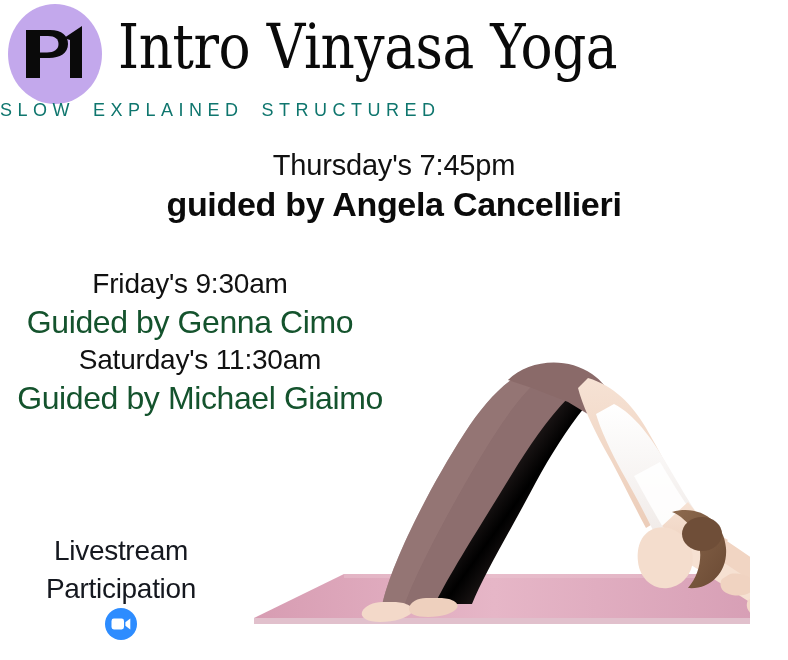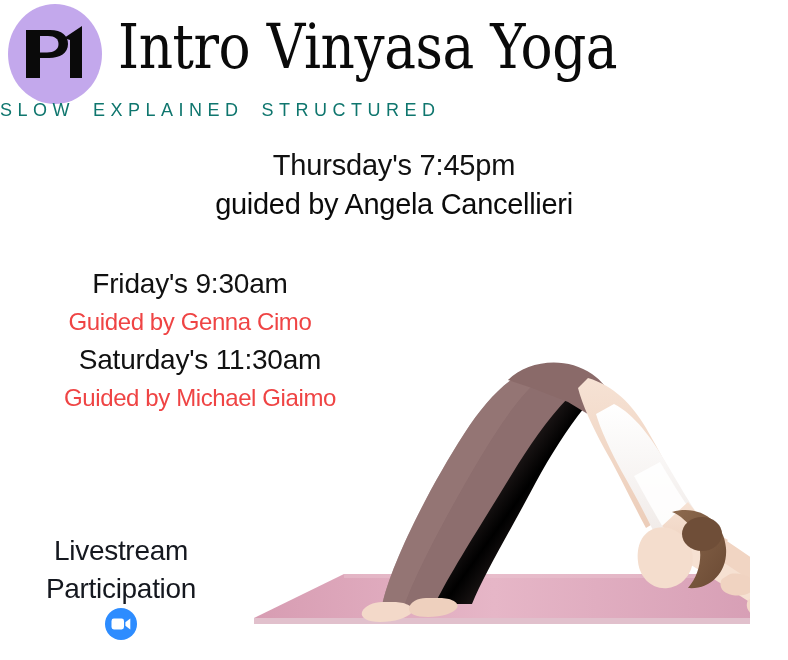--- a/index.html
+++ b/index.html
@@ -81,23 +81,23 @@
     text-align: center;
   }
   .sched-time {
     font-size: 29px;
     color: #111111;
     font-weight: 300;
     letter-spacing: -0.2px;
     line-height: 38px;
   }
   .sched-guide {
-    font-size: 29px;
+    font-size: 34px;
     color: #0b0b0b;
-    font-weight: 400;
+    font-weight: 700;
     letter-spacing: -0.3px;
     line-height: 40px;
   }
 
   .sched-cols {
     position: absolute;
     left: 0;
     top: 266px;
     width: 788px;
     display: flex;
@@ -111,22 +111,22 @@
   .sched-col.left { width: 380px; margin-left: 0px; }
   .sched-col.right { width: 400px; margin-right: 6px; }
   .col-time {
     font-size: 28px;
     color: #111111;
     font-weight: 300;
     letter-spacing: -0.2px;
     line-height: 36px;
   }
   .col-guide {
-    font-size: 24px;
-    color: #ef4444;
+    font-size: 32px;
+    color: #14532d;
     font-weight: 500;
     letter-spacing: -0.4px;
     line-height: 40px;
   }
 
   
   .livestream {
     position: absolute;
     left: 16px;
     top: 532px;

